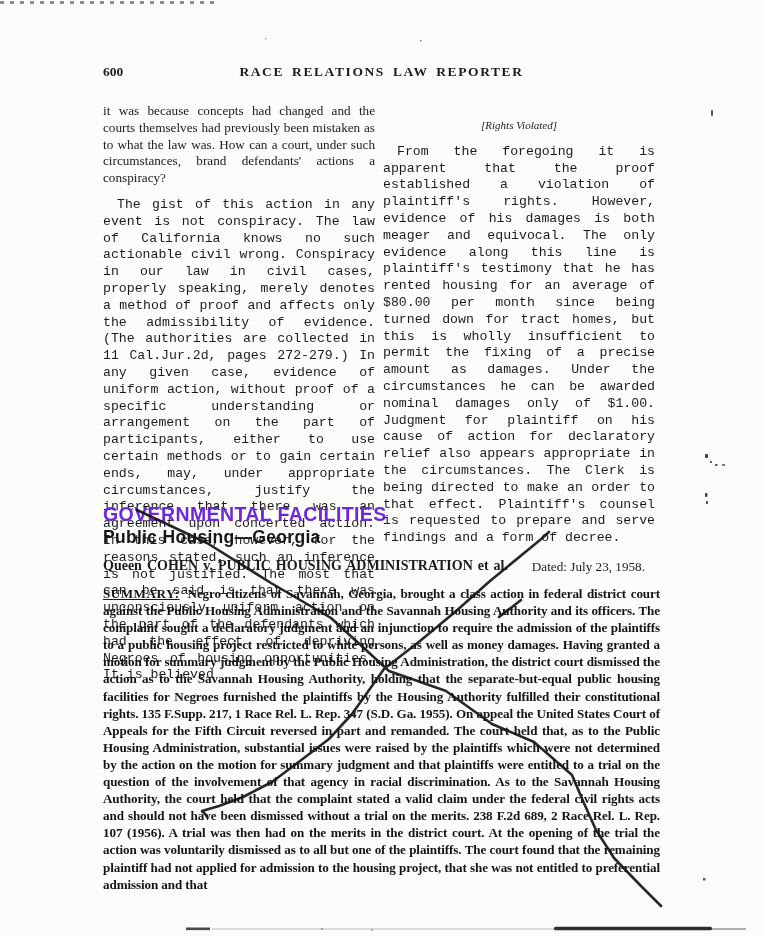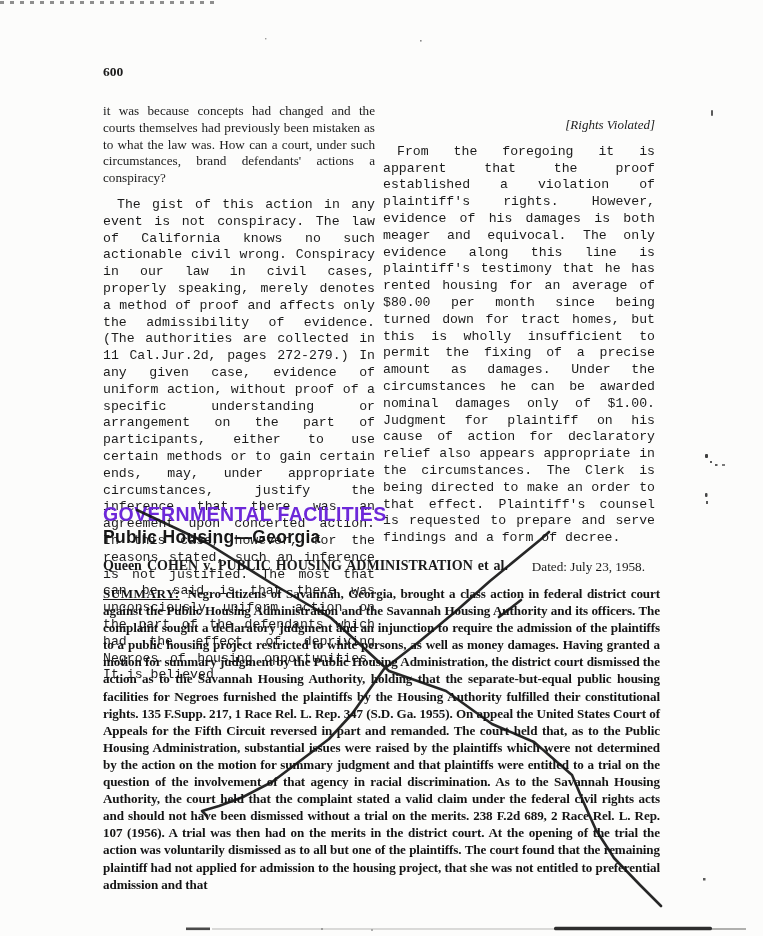--- a/index.html
+++ b/index.html
@@ -30,21 +30,21 @@
   }
   .columns{
     position:absolute;top:103px;left:103px;width:557px;
     display:flex;gap:8px;
   }
   .col{width:272px;font-size:13.2px;line-height:16.8px;text-align:justify;}
   .col p{margin:0;}
   .col p.indent{text-indent:14px;margin-top:10px;font-family:Liberation Mono, monospace;}
   .rights-heading{
     margin:14px 0 8px 0 !important;
-    font-style:italic;font-size:13px;text-align:right;
+    font-style:italic;font-size:11px;text-align:center;
   }
   .dated{
     margin-top:12px !important;
     text-align:right;padding-right:10px;
   }
   .section{
     position:absolute;top:503px;left:103px;width:557px;
   }
   .cat-heading{
     font-family:"Liberation Sans", sans-serif;
@@ -76,20 +76,21 @@
 </style>
 </head>
 <body>
 
 <div class="page">
 
   <div class="top-dashes"></div>
 
   <div class="header">
     <span class="page-number">600</span>
+    <div class="journal-title">RACE RELATIONS LAW REPORTER</div>
   </div>
 
   <div class="columns">
     <div class="col">
       <p>it was because concepts had changed and the courts themselves had previously been mistaken as to what the law was. How can a court, under such circumstances, brand defendants' actions a conspiracy?</p>
       <p class="indent">The gist of this action in any event is not conspiracy.  The law of California knows no such actionable civil wrong. Conspiracy in our law in civil cases, properly speaking, merely denotes a method of proof and affects only the admissibility of evidence. (The authorities are collected in 11 Cal.Jur.2d, pages 272-279.)  In any given case, evidence of uniform action, without proof of a specific understanding or arrangement on the part of participants, either to use certain methods or to gain certain ends, may, under appropriate circumstances, justify the inference that there was an agreement upon concerted action.  In this case, however, for the reasons stated, such an inference is not justified. The most that can be said is that there was unconsciously uniform action on the part of the defendants which had the effect of depriving Negroes of housing opportunities. It is believed</p>
     </div>
     <div class="col">
       <p class="rights-heading">[Rights Violated]</p>
       <p class="indent">From the foregoing it is apparent that the proof established a violation of plaintiff's rights. However, evidence of his damages is both meager and equivocal.  The only evidence along this line is plaintiff's testimony that he has rented housing for an average of $80.00 per month since being turned down for tract homes, but this is wholly insufficient to permit the fixing of a precise amount as damages. Under the circumstances he can be awarded nominal damages only of $1.00. Judgment for plaintiff on his cause of action for declaratory relief also appears appropriate in the circumstances.  The Clerk is being directed to make an order to that effect. Plaintiff's counsel is requested to prepare and serve findings and a form of decree.</p>

